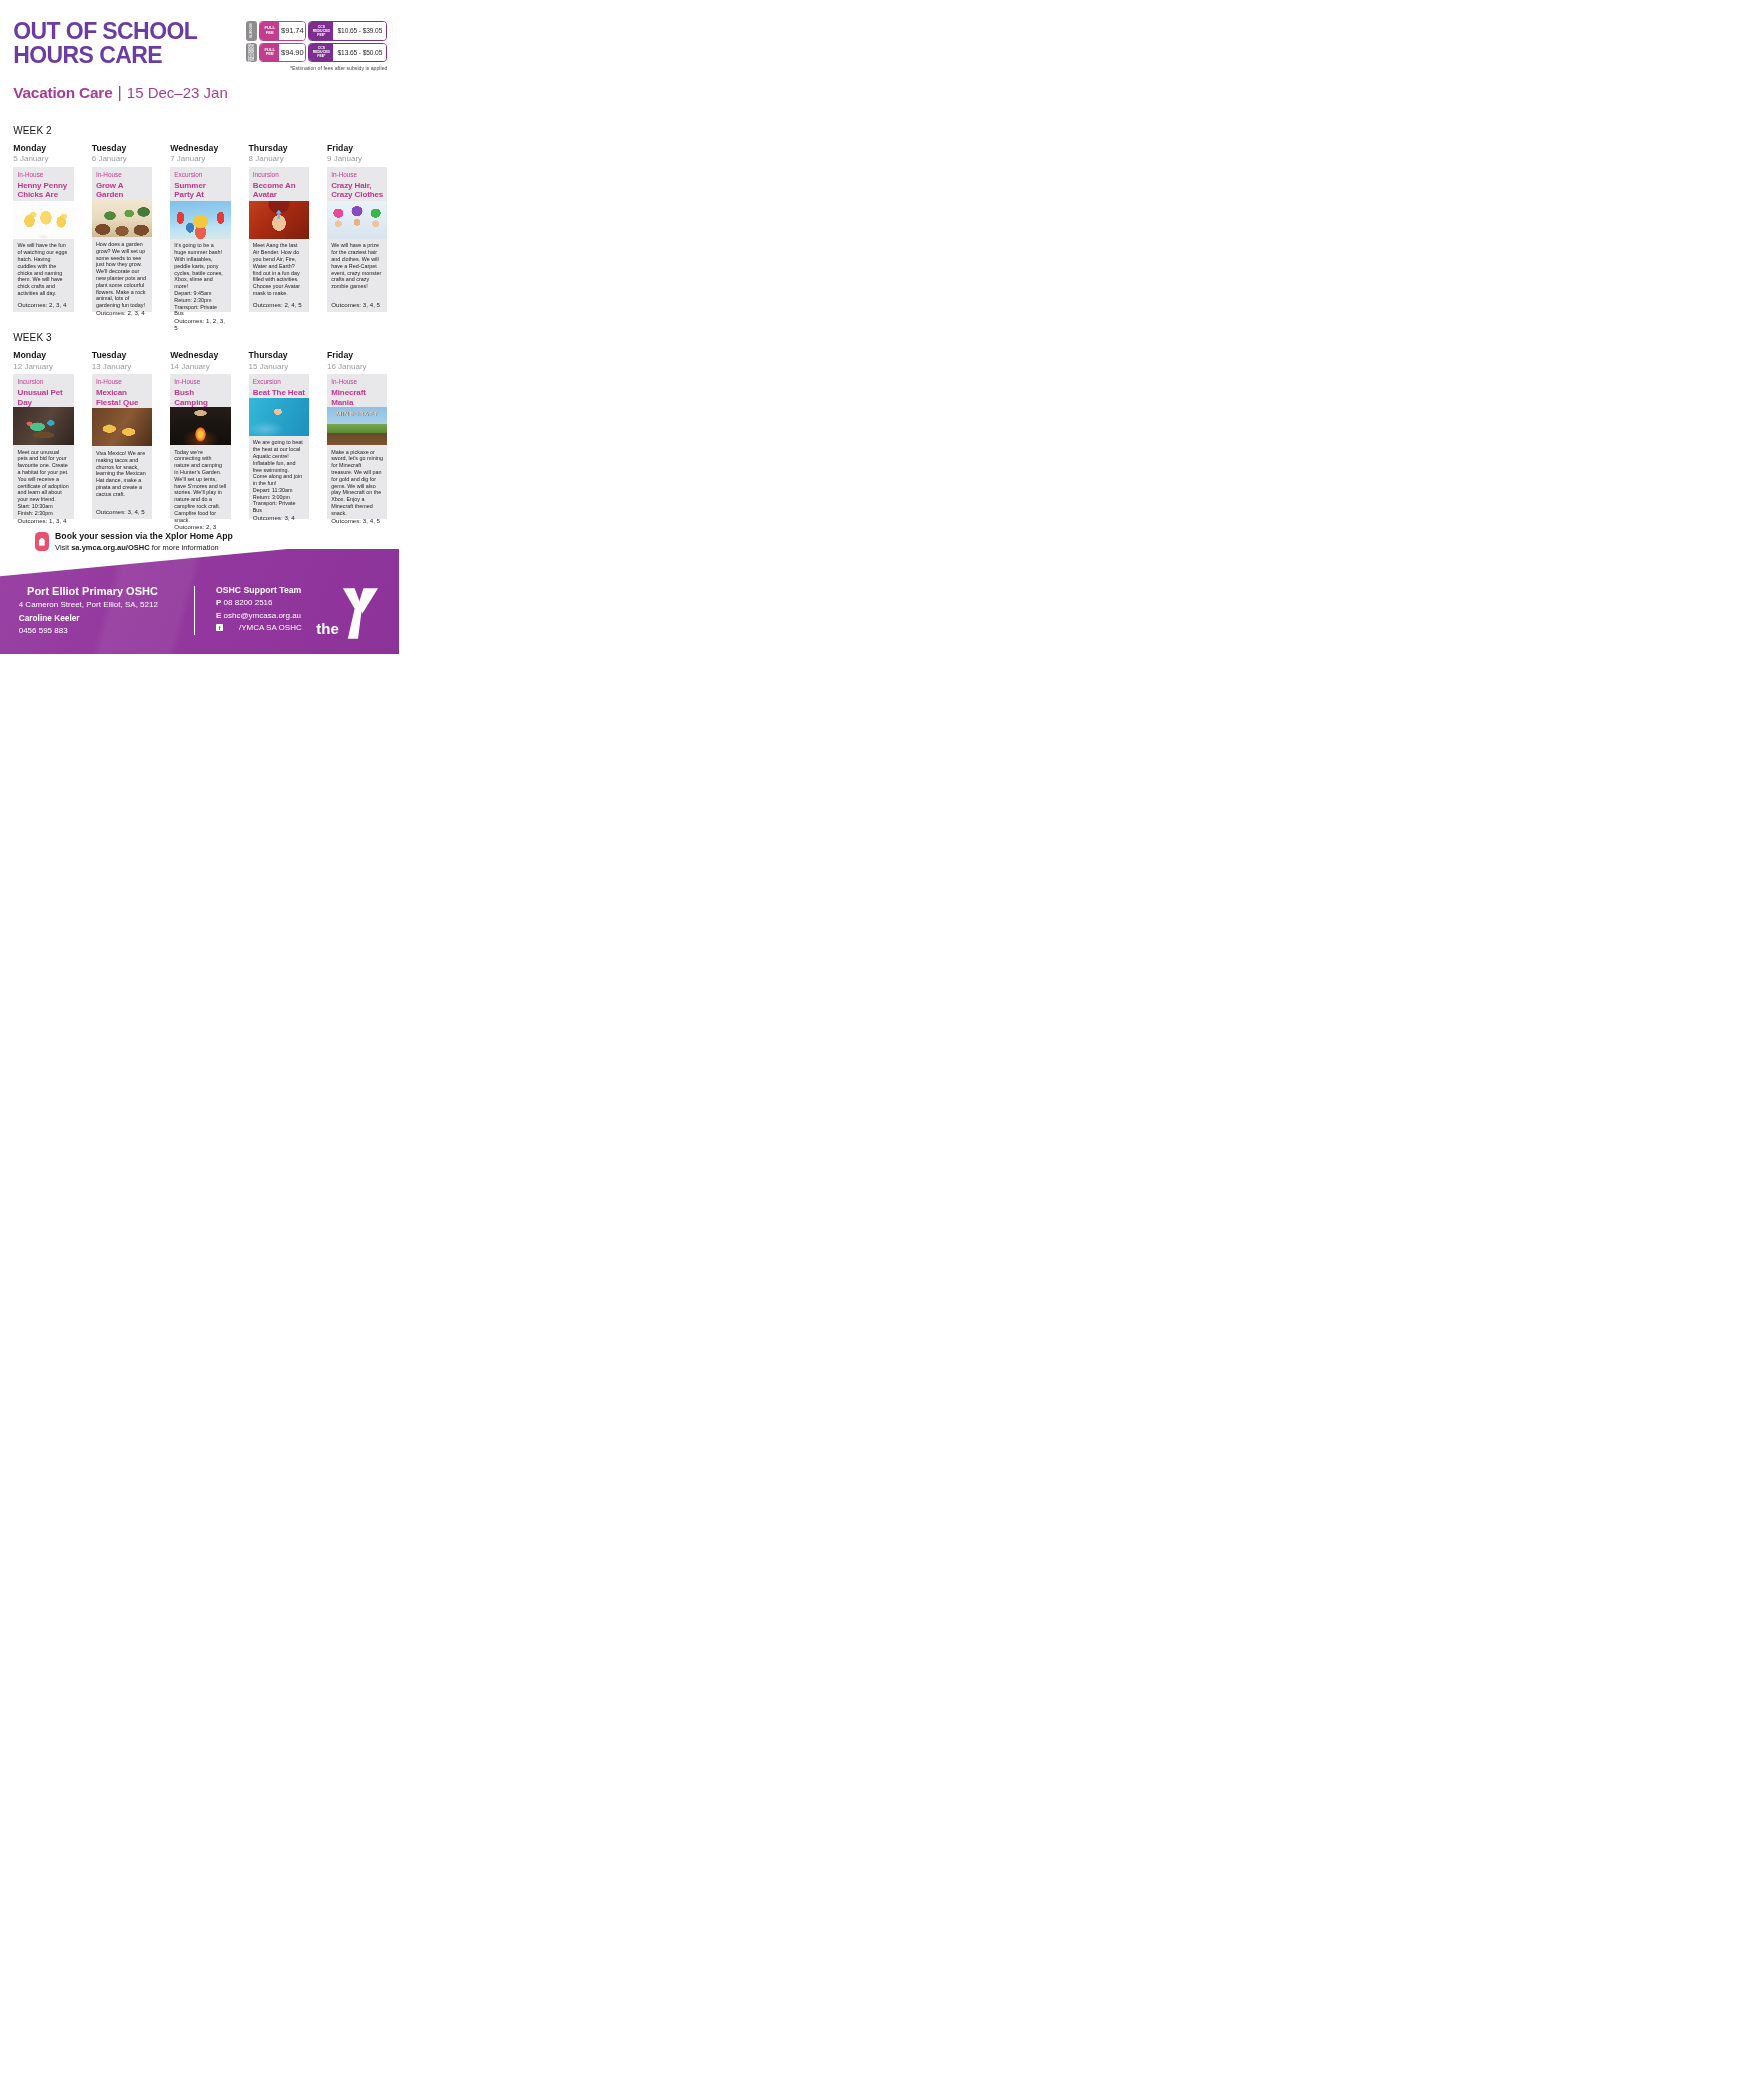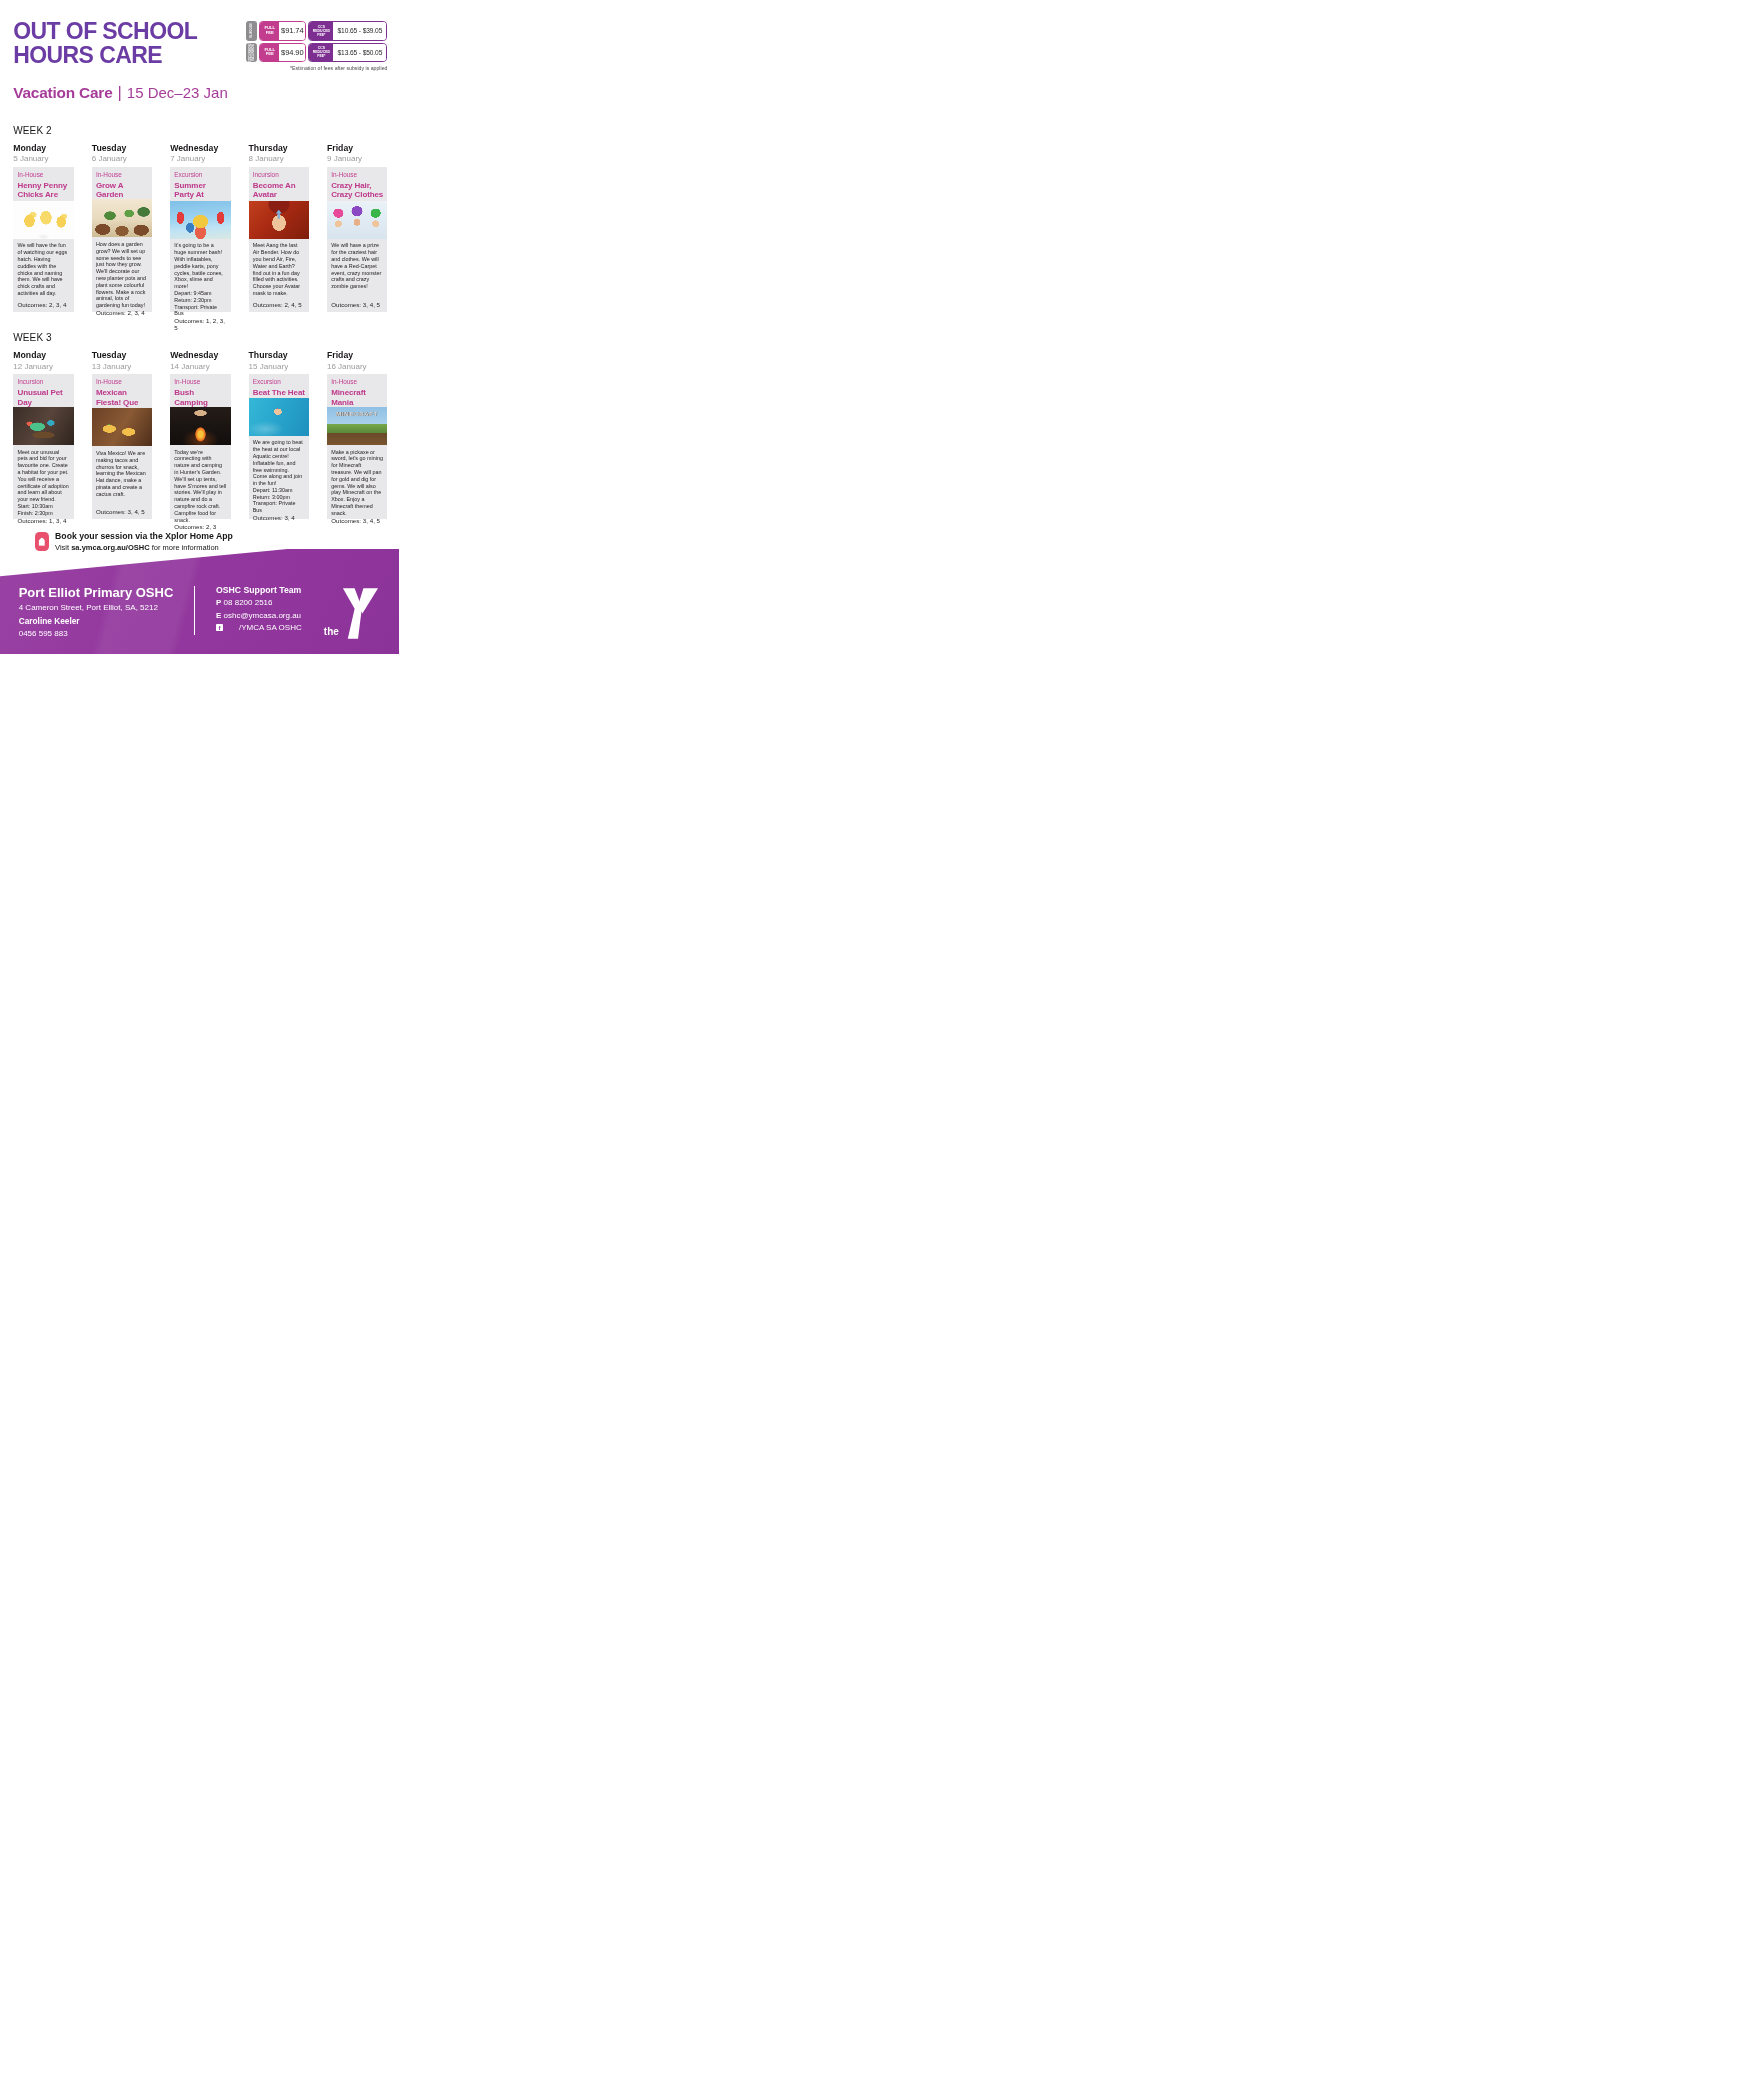--- a/index.html
+++ b/index.html
@@ -120,35 +120,35 @@
   .booking-line2 .b{font-weight:700;}
   
   .footer{position:absolute;left:0;right:0;bottom:0;height:105px;}
   .footer-band{position:absolute;inset:0;
     background:linear-gradient(115deg,#9A42A4 0%,#93389E 40%,#8C3399 100%);
     clip-path:polygon(0 26%,72% 0,100% 0,100% 100%,0 100%);}
   .footer-band::after{content:"";position:absolute;inset:0;
     background:linear-gradient(105deg,transparent 28%,rgba(255,255,255,0.06) 30%,rgba(255,255,255,0.06) 46%,transparent 48%);}
   .footer-content{position:absolute;inset:0;color:#fff;}
   .f-left{position:absolute;left:18.7px;top:36px;}
-  .f-site{font-size:13px;font-weight:700;margin-bottom:3.3px;}
+  .f-site{font-size:11px;font-weight:700;margin-bottom:3.3px;text-align:right;}
   .f-addr{font-size:8px;font-weight:300;margin-bottom:3.3px;}
   .f-coord{font-size:8.3px;font-weight:700;margin-bottom:3.3px;}
   .f-mob{font-size:8px;font-weight:300;}
   .f-div{position:absolute;left:194px;top:37px;width:0.8px;height:49px;background:#fff;}
   .f-right{position:absolute;left:216px;top:36px;}
   .f-team{font-size:8.7px;font-weight:700;margin-bottom:3.3px;}
   .f-line{font-size:8px;font-weight:300;margin-bottom:3.3px;}
   .f-line .lbl{font-weight:700;}
   .fb-row{display:flex;align-items:center;gap:16px;}
   .fb-icon{width:7px;height:7px;background:#fff;border-radius:0.8px;color:#93389E;font-weight:800;
     font-size:6.2px;display:flex;align-items:flex-end;justify-content:center;line-height:0.95;}
   .fb-text{font-size:8px;font-weight:300;}
   .y-logo{position:absolute;right:21px;top:39px;display:flex;align-items:flex-end;gap:1.2px;}
-  .y-the{font-size:10px;font-weight:700;margin-bottom:1.7px;}
+  .y-the{font-size:15px;font-weight:700;margin-bottom:1.7px;}
 </style>
 </head>
 <body>
 
 <div>
 
   <div class="header">
     <div class="title-line">OUT OF SCHOOL</div>
     <div class="title-line">HOURS CARE</div>
     <div class="subtitle">

